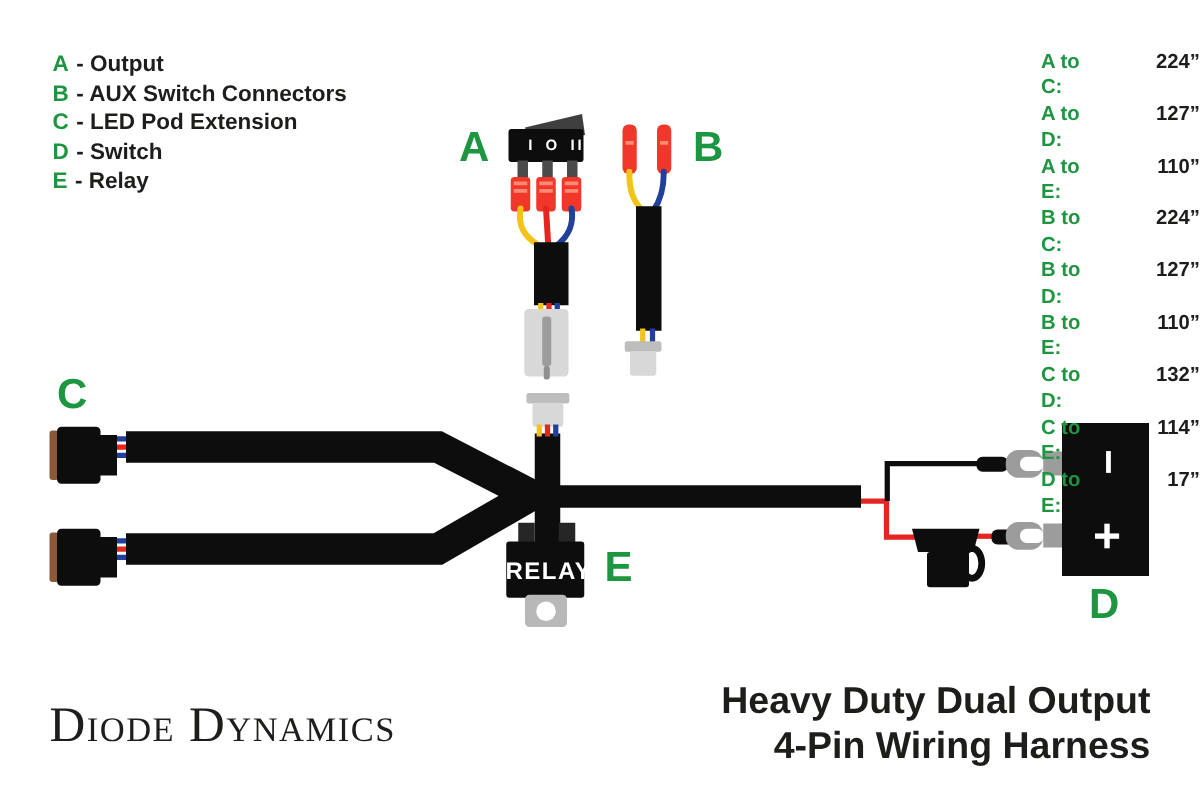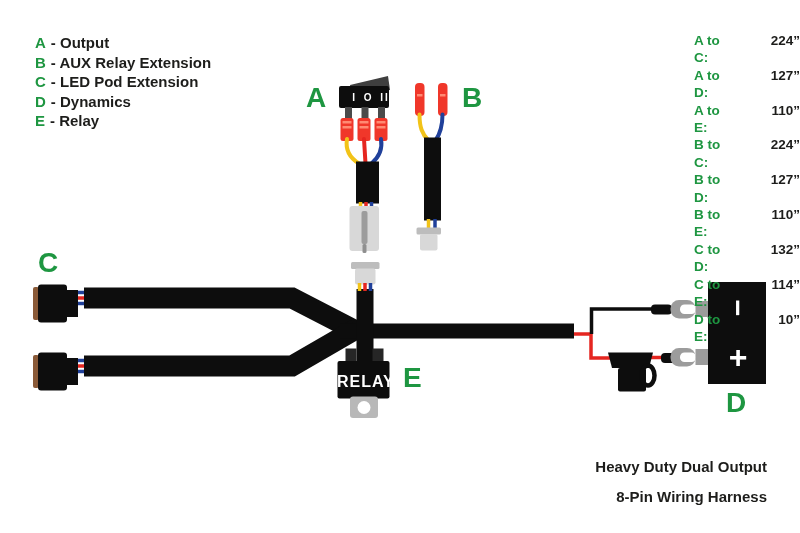--- a/index.html
+++ b/index.html
@@ -26,21 +26,21 @@
                align-items:center;justify-content:center;color:#fff;font-size:10px;font-weight:bold;
                letter-spacing:2px;word-spacing:2px;}
   .relay-text{position:absolute;left:337px;top:373px;width:53px;text-align:right;color:#fff;
               font-size:16px;font-weight:bold;letter-spacing:1px;}
   .bat-neg{position:absolute;left:725px;top:295px;width:26px;height:26px;line-height:26px;
            text-align:center;color:#fff;font-size:29px;font-weight:bold;transform:rotate(90deg);}
   .bat-pos{position:absolute;left:725px;top:344px;width:26px;height:26px;line-height:26px;
            text-align:center;color:#fff;font-size:32px;font-weight:bold;}
   .logo{position:absolute;left:33px;top:466px;font-family:"Liberation Serif",serif;
         font-variant:small-caps;font-size:33px;color:var(--ink);letter-spacing:1px;}
-  .title{position:absolute;right:33px;top:452px;text-align:right;font-size:15px;font-weight:bold;
+  .title{position:absolute;right:33px;top:452px;text-align:right;font-size:25px;font-weight:bold;
          color:var(--ink);line-height:30px;}
 </style>
 </head>
 <body>
 
 <div class="canvas">
 
   <svg class="diagram" width="800" height="533" viewBox="0 0 800 533">
 
     <g>
@@ -169,29 +169,29 @@
     <rect x="708" y="282" width="58" height="102" fill="var(--cable)"></rect>
   </svg>
 
   <div class="legend">
     <div class="legend-row">
       <span class="legend-letter">A</span>
       <span class="legend-label">- Output</span>
     </div>
     <div class="legend-row">
       <span class="legend-letter">B</span>
-      <span class="legend-label">- AUX Relay Extension</span>
+      <span class="legend-label">- AUX Switch Connectors</span>
     </div>
     <div class="legend-row">
       <span class="legend-letter">C</span>
       <span class="legend-label">- LED Pod Extension</span>
     </div>
     <div class="legend-row">
       <span class="legend-letter">D</span>
-      <span class="legend-label">- Dynamics</span>
+      <span class="legend-label">- Switch</span>
     </div>
     <div class="legend-row">
       <span class="legend-letter">E</span>
       <span class="legend-label">- Relay</span>
     </div>
   </div>
 
   <div class="meas">
     <div class="meas-row">
       <span class="meas-pair">A to C:</span>
@@ -220,33 +220,34 @@
     <div class="meas-row">
       <span class="meas-pair">C to D:</span>
       <span class="meas-val">132”</span>
     </div>
     <div class="meas-row">
       <span class="meas-pair">C to E:</span>
       <span class="meas-val">114”</span>
     </div>
     <div class="meas-row">
       <span class="meas-pair">D to E:</span>
-      <span class="meas-val">10”</span>
+      <span class="meas-val">17”</span>
     </div>
   </div>
 
   <div class="big-letter" style="left:306px;top:84px;">A</div>
   <div class="big-letter" style="left:462px;top:84px;">B</div>
   <div class="big-letter" style="left:38px;top:249px;">C</div>
   <div class="big-letter" style="left:726px;top:389px;">D</div>
   <div class="big-letter" style="left:403px;top:364px;">E</div>
 
   <div class="switch-text">I O II</div>
   <div class="relay-text">RELAY</div>
   <div class="bat-neg">−</div>
   <div class="bat-pos">+</div>
 
+  <div class="logo">Diode Dynamics</div>
   <div class="title">
     <div>Heavy Duty Dual Output</div>
-    <div>8-Pin Wiring Harness</div>
+    <div>4-Pin Wiring Harness</div>
   </div>
 
 </div>
 
 </body></html>

